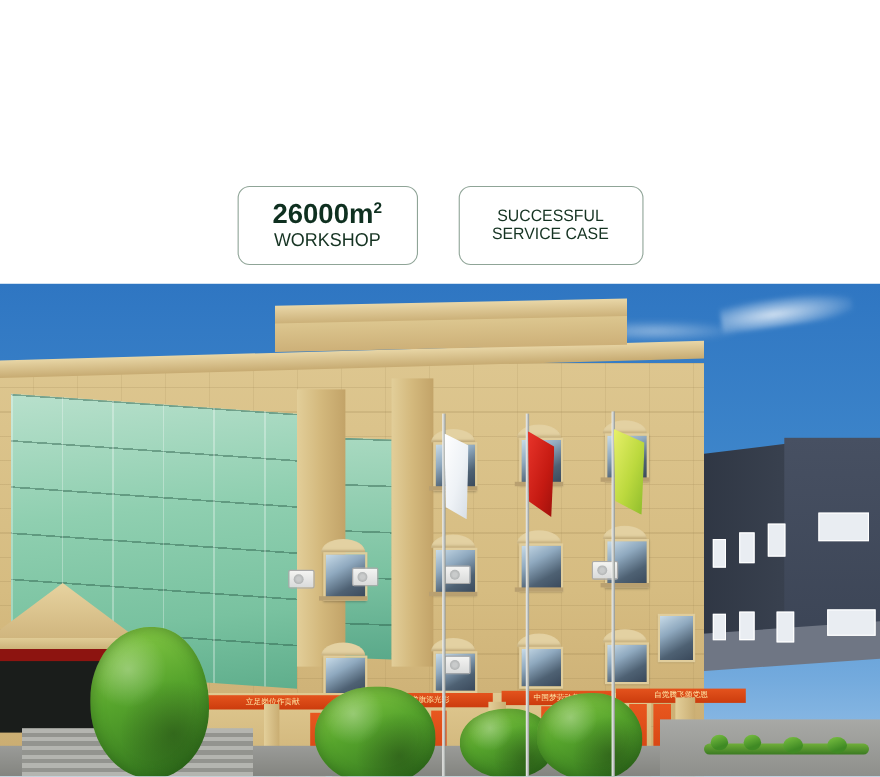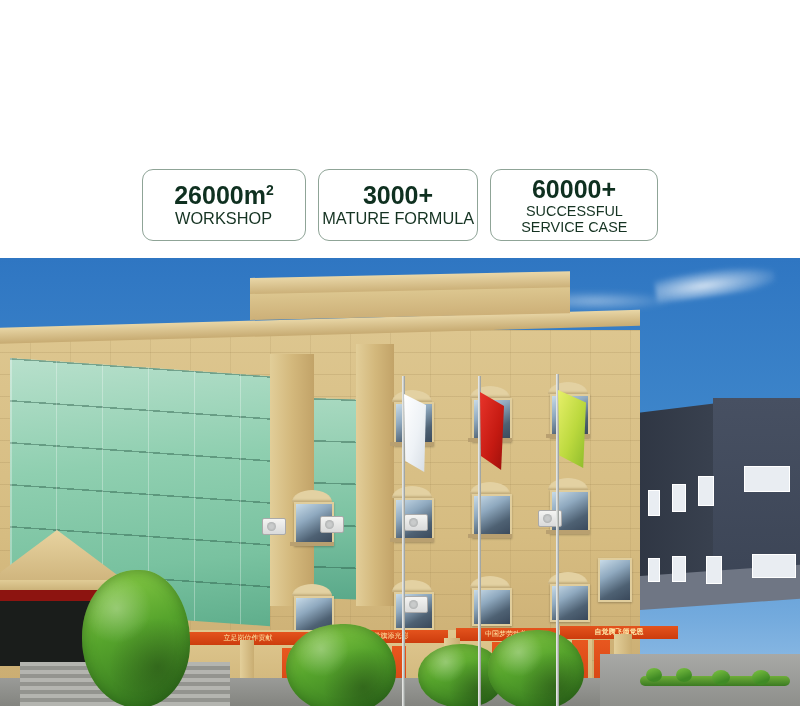--- a/index.html
+++ b/index.html
@@ -49,21 +49,21 @@
   
   .stats-strip {
     position: absolute;
     left: 0; top: 152px;
     width: 800px;
     height: 106px;
     background: #ffffff;
     display: flex;
     align-items: center;
     justify-content: center;
-    gap: 12px;
+    gap: 37px;
   }
   .stat-card {
     box-sizing: border-box;
     height: 72px;
     border: 1.5px solid #8fa497;
     border-radius: 11px;
     background: #ffffff;
     display: flex;
     flex-direction: column;
     align-items: center;
@@ -390,28 +390,23 @@
 <div class="page">
 
 
   <div class="stats-strip">
 
     <div class="stat-card c1">
       <div class="stat-value"><span>26000m</span><sup>2</sup></div>
       <div class="stat-label">WORKSHOP</div>
     </div>
 
-    <div class="stat-card c2">
-      <div class="stat-value">3000+</div>
-      <div class="stat-label">MATURE FORMULA</div>
-    </div>
 
 
     <div class="stat-card c4">
-      <div class="stat-value">60000+</div>
       <div class="stat-label small">SUCCESSFUL</div>
       <div class="stat-label small">SERVICE CASE</div>
     </div>
 
   </div>
 
   <div class="photo">
     <div class="sky"></div>
     <div class="cloud"></div>
     <div class="cloud2"></div>
@@ -496,21 +491,21 @@
     <div class="pediment"></div>
     <div class="pediment-band"></div>
     <div class="entrance-dark"></div>
     <div class="entrance-banner"></div>
 
     <div class="banner-wall"></div>
 
     <div class="rbanner-top" style="left:184px; top:374px; width:128px;">立足岗位作贡献</div>
     <div class="rbanner-top" style="left:320px; top:372px; width:128px;">永为党旗添光彩</div>
     <div class="rbanner-top" style="left:456px; top:370px; width:100px;">中国梦劳动美</div>
-    <div class="rbanner-top" style="left:560px; top:368px; width:118px;font-weight:bold;">自觉腾飞颂党恩</div>
+    <div class="rbanner-top" style="left:560px; top:368px; width:118px;">自觉腾飞颂党恩</div>
 
     <div class="vcol" style="left:282px; top:390px; width:14px; height:58px;"></div>
     <div class="vcol" style="left:302px; top:390px; width:14px; height:58px;"></div>
     <div class="vcol" style="left:372px; top:388px; width:14px; height:58px;"></div>
     <div class="vcol" style="left:392px; top:388px; width:14px; height:58px;"></div>
     <div class="vcol" style="left:492px; top:384px; width:14px; height:62px;"></div>
     <div class="vcol" style="left:512px; top:384px; width:14px; height:62px;"></div>
     <div class="vcol" style="left:572px; top:382px; width:16px; height:62px;"></div>
     <div class="vcol" style="left:594px; top:382px; width:16px; height:62px;"></div>
 

